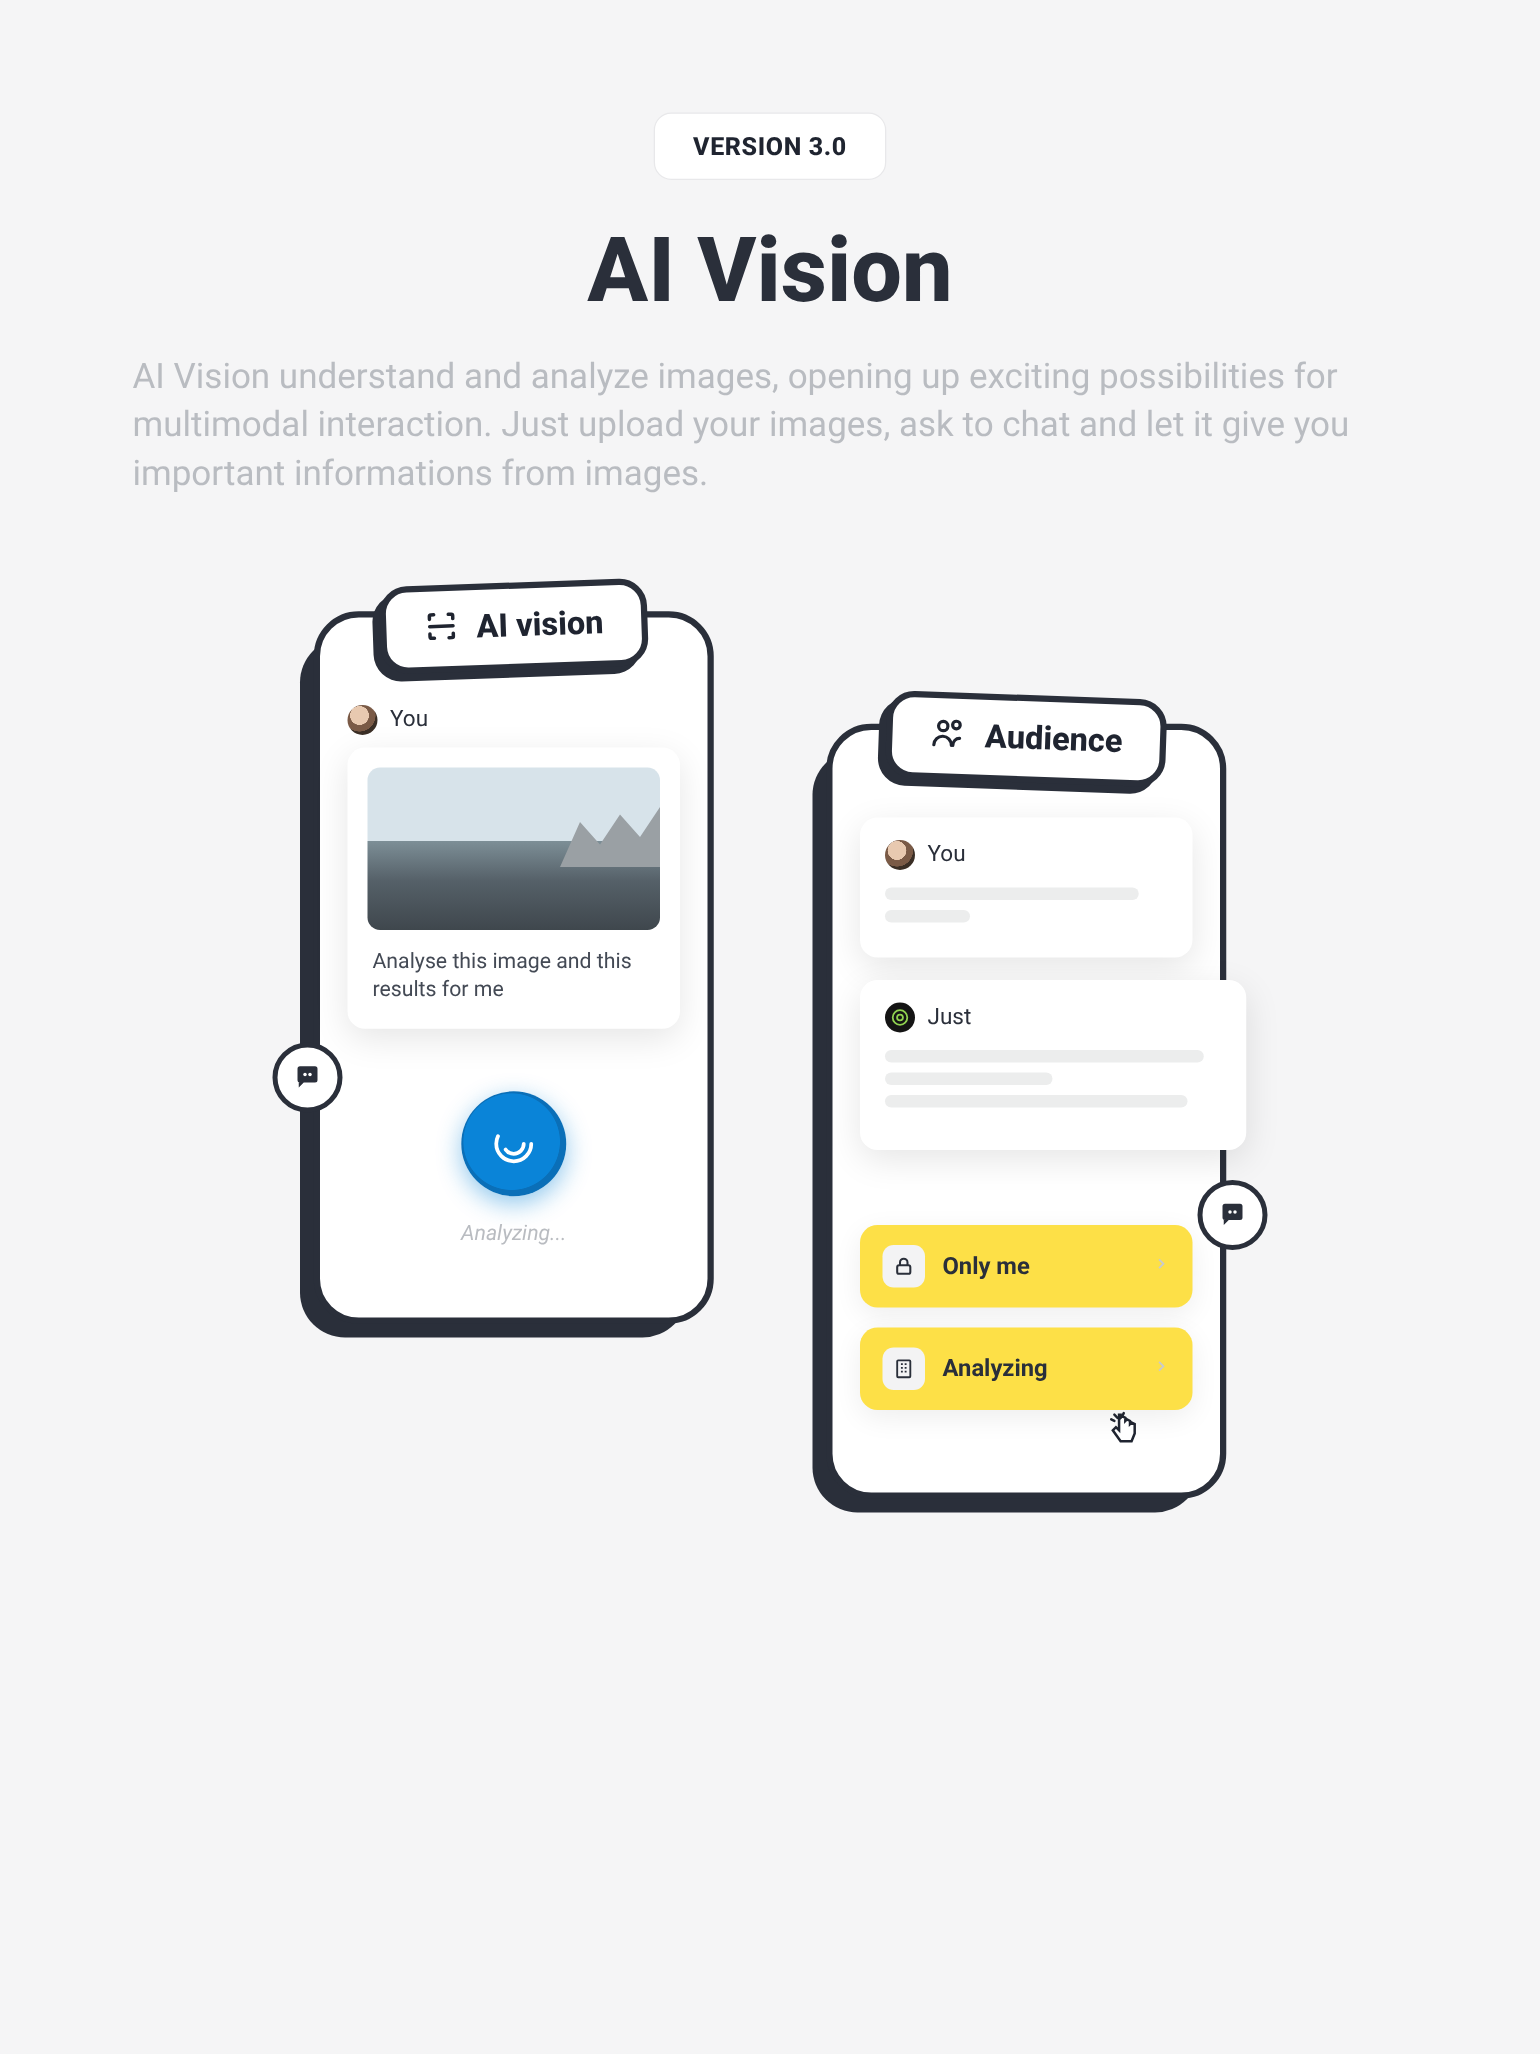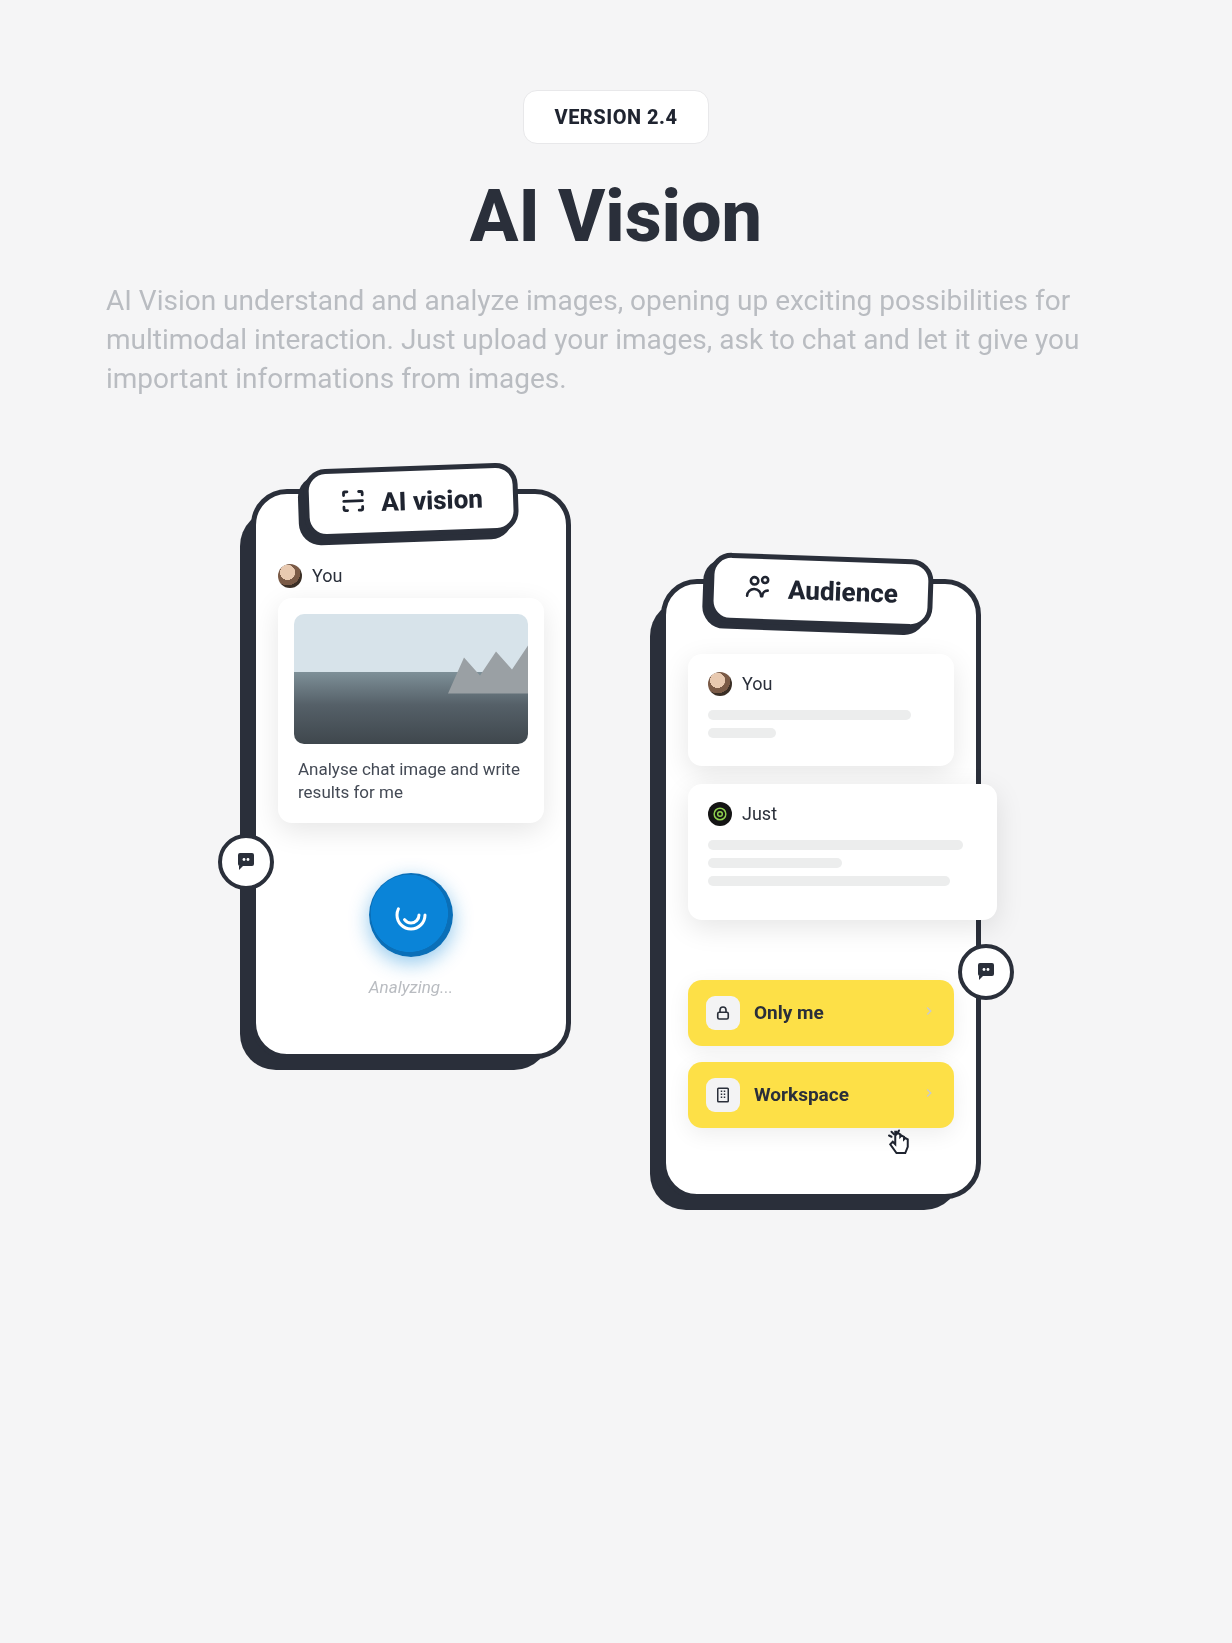--- a/index.html
+++ b/index.html
@@ -171,21 +171,21 @@
   position: absolute;
   right: 62px;
   bottom: 32px;
   pointer-events: none;
 }
 </style>
 </head>
 <body>
 
 <div class="version-pill">
-  <span>VERSION 2.4</span>
+  <span>VERSION 3.0</span>
 </div>
 
 <h1 class="title">AI Vision</h1>
 <p class="subtitle">AI Vision understand and analyze images, opening up exciting possibilities for multimodal interaction. Just upload your images, ask to chat and let it give you important informations from images.</p>
 
 <div class="cards-row">
 
   <div class="card-wrap">
     <div class="phone tall">
       <div class="phone-shadow"></div>
@@ -201,21 +201,21 @@
         </span>
         <span class="lbl">AI vision</span>
       </div>
 
       <div class="msg-head">
         <div class="avatar"></div>
         <div class="msg-name">You</div>
       </div>
       <div class="msg-card left-card">
         <div class="img-thumb"></div>
-        <div class="msg-text">Analyse chat image and write results for me</div>
+        <div class="msg-text">Analyse this image and this results for me</div>
       </div>
 
       <div class="analyzing">
         <div class="spin-circle">
           <svg width="44" height="44" viewBox="0 0 44 44" fill="none">
             <circle cx="22" cy="22" r="14" stroke="#fff" stroke-width="3" stroke-linecap="round" stroke-dasharray="50 40"></circle>
             <circle cx="22" cy="22" r="8" stroke="#fff" stroke-width="3" stroke-linecap="round" stroke-dasharray="20 30"></circle>
           </svg>
         </div>
         <div class="analyzing-text">Analyzing...</div>
@@ -285,21 +285,21 @@
               </svg>
           </span>
         </div>
         <div class="opt">
           <div class="icon-sq">
             <svg width="18" height="18" viewBox="0 0 24 24" fill="none" stroke="#2a2f3a" stroke-width="2">
               <rect x="5" y="3" width="14" height="18" rx="1"></rect>
               <path d="M9 7h2M13 7h2M9 11h2M13 11h2M9 15h2M13 15h2"></path>
             </svg>
           </div>
-          <div class="opt-label">Workspace</div>
+          <div class="opt-label">Analyzing</div>
           <span>
             <svg width="14" height="14" viewBox="0 0 24 24" fill="none" stroke="#c8cacd" stroke-width="2.5">
                 <path d="M9 6l6 6-6 6"></path>
               </svg>
           </span>
         </div>
       </div>
 
       <div class="cursor-hand">
         <svg width="30" height="30" viewBox="0 0 24 24" fill="#fff" stroke="#1f2430" stroke-width="1.6">

